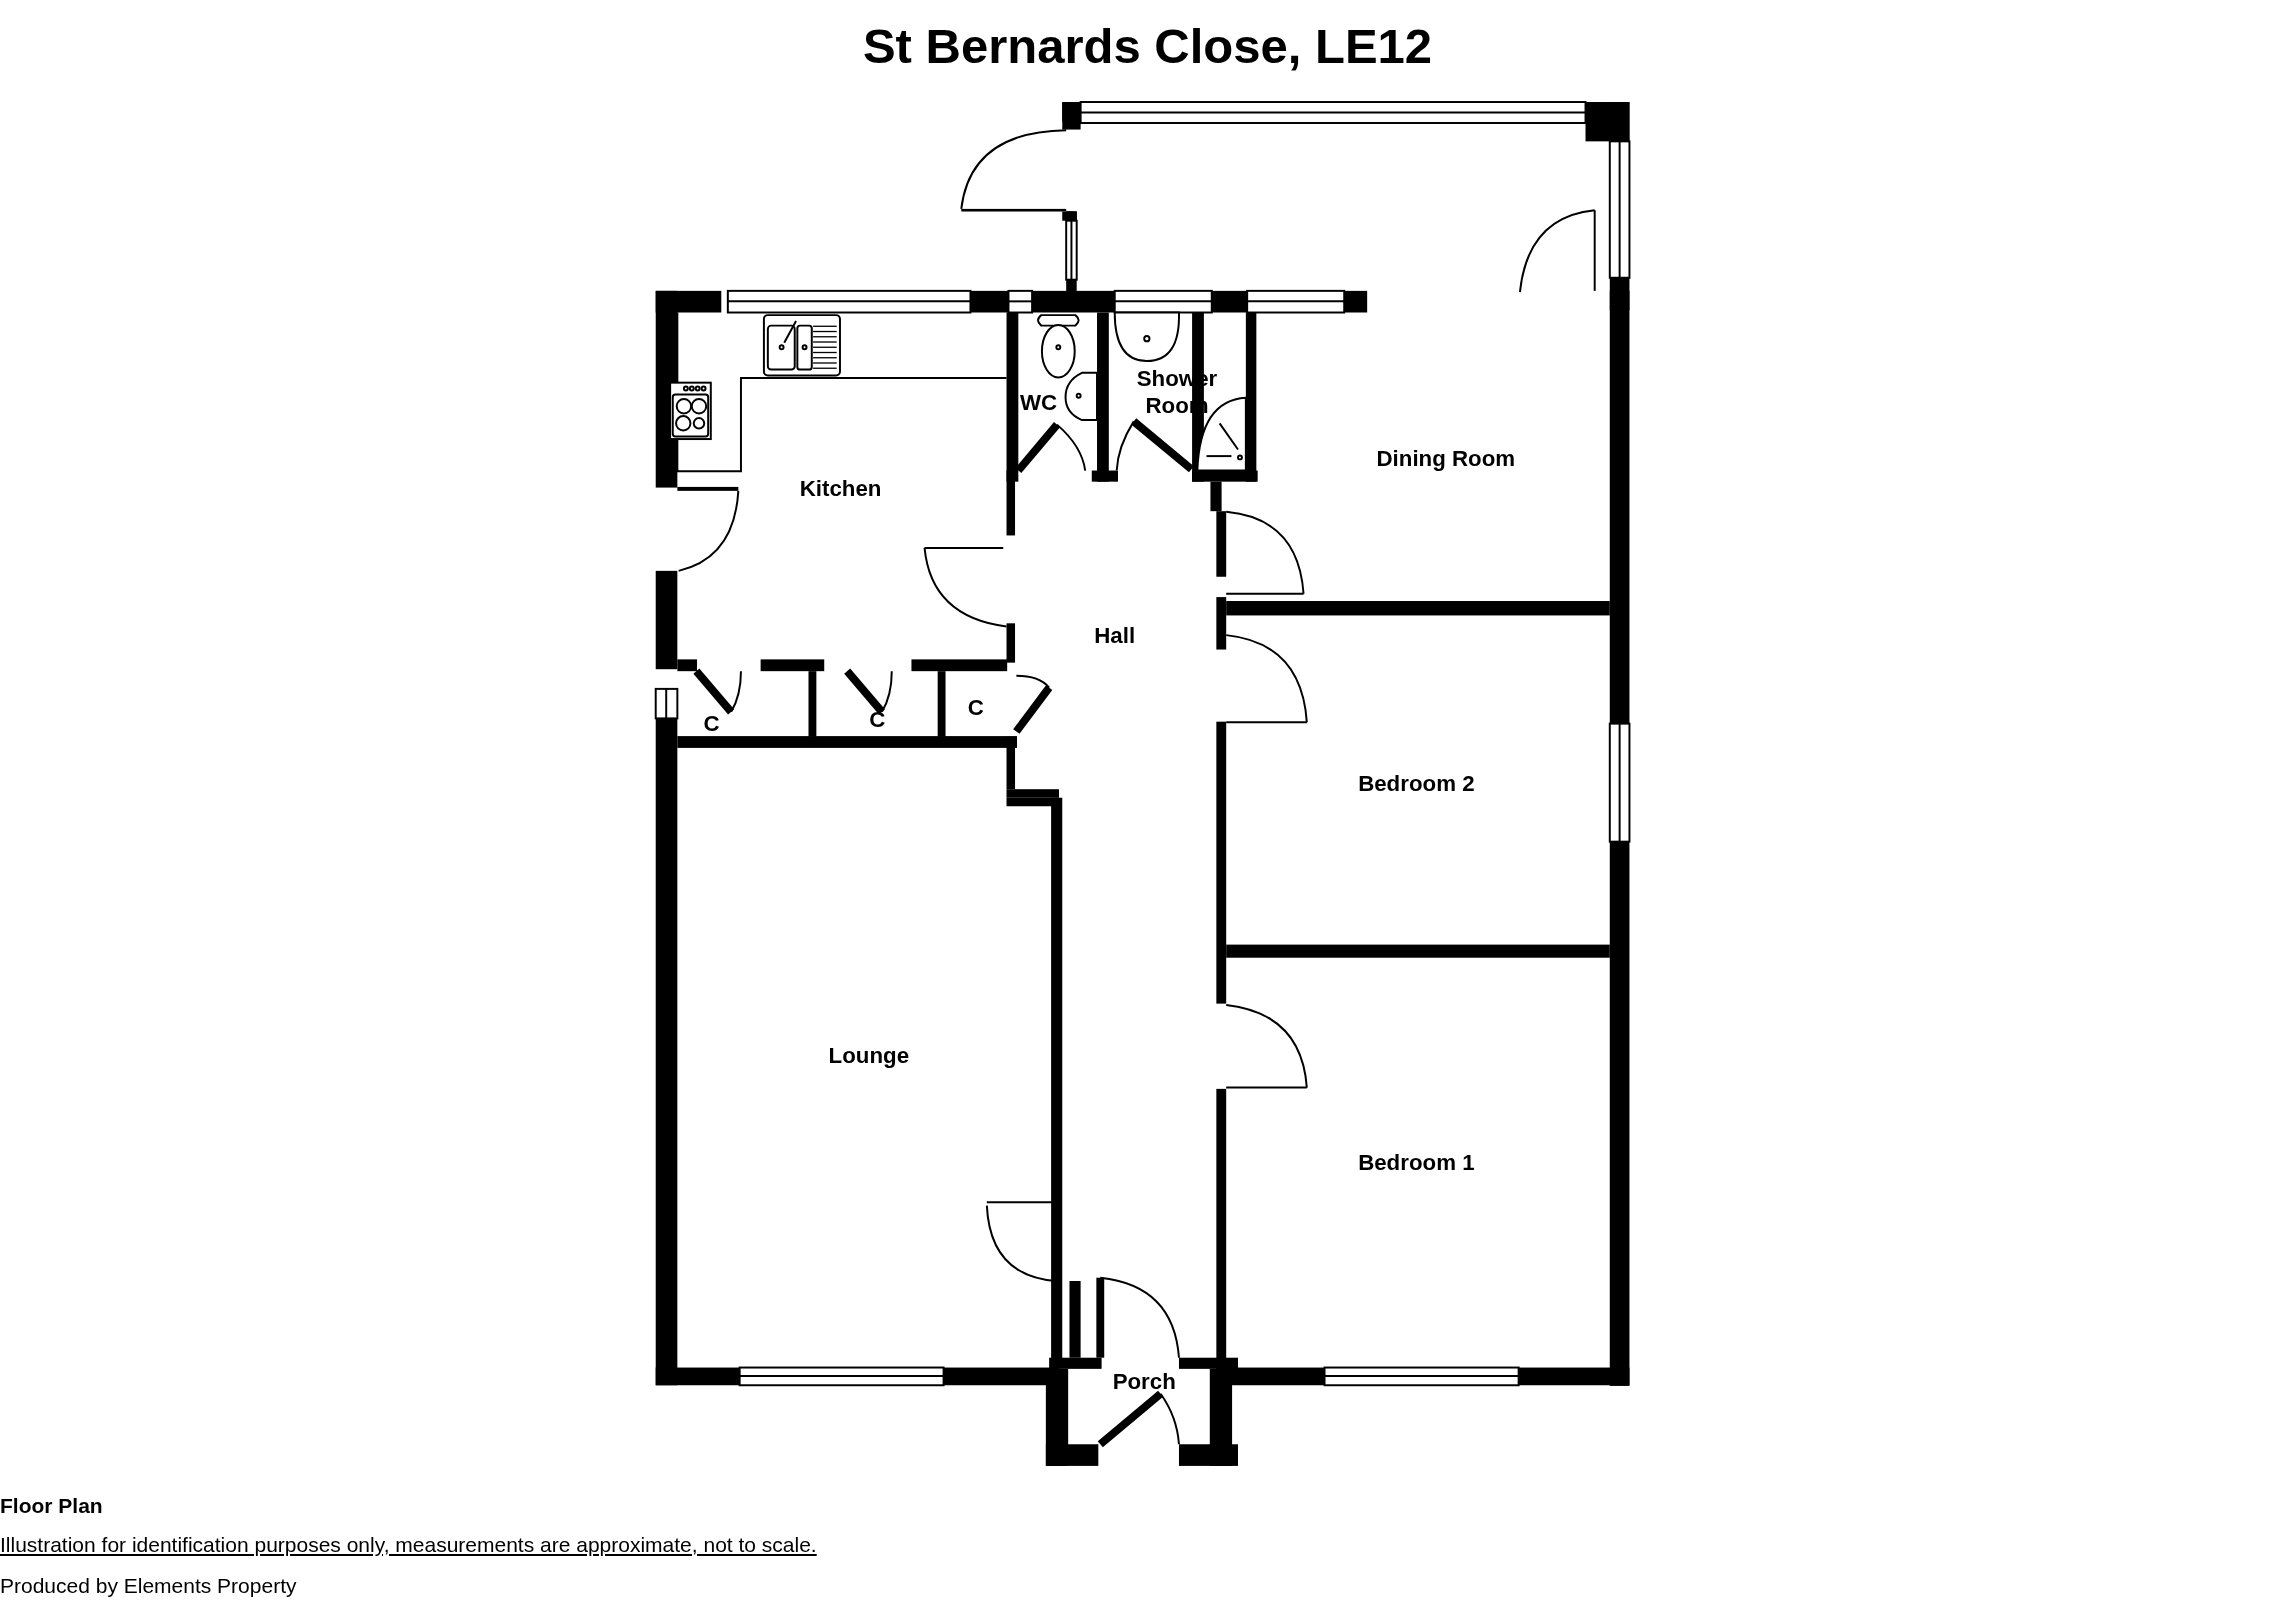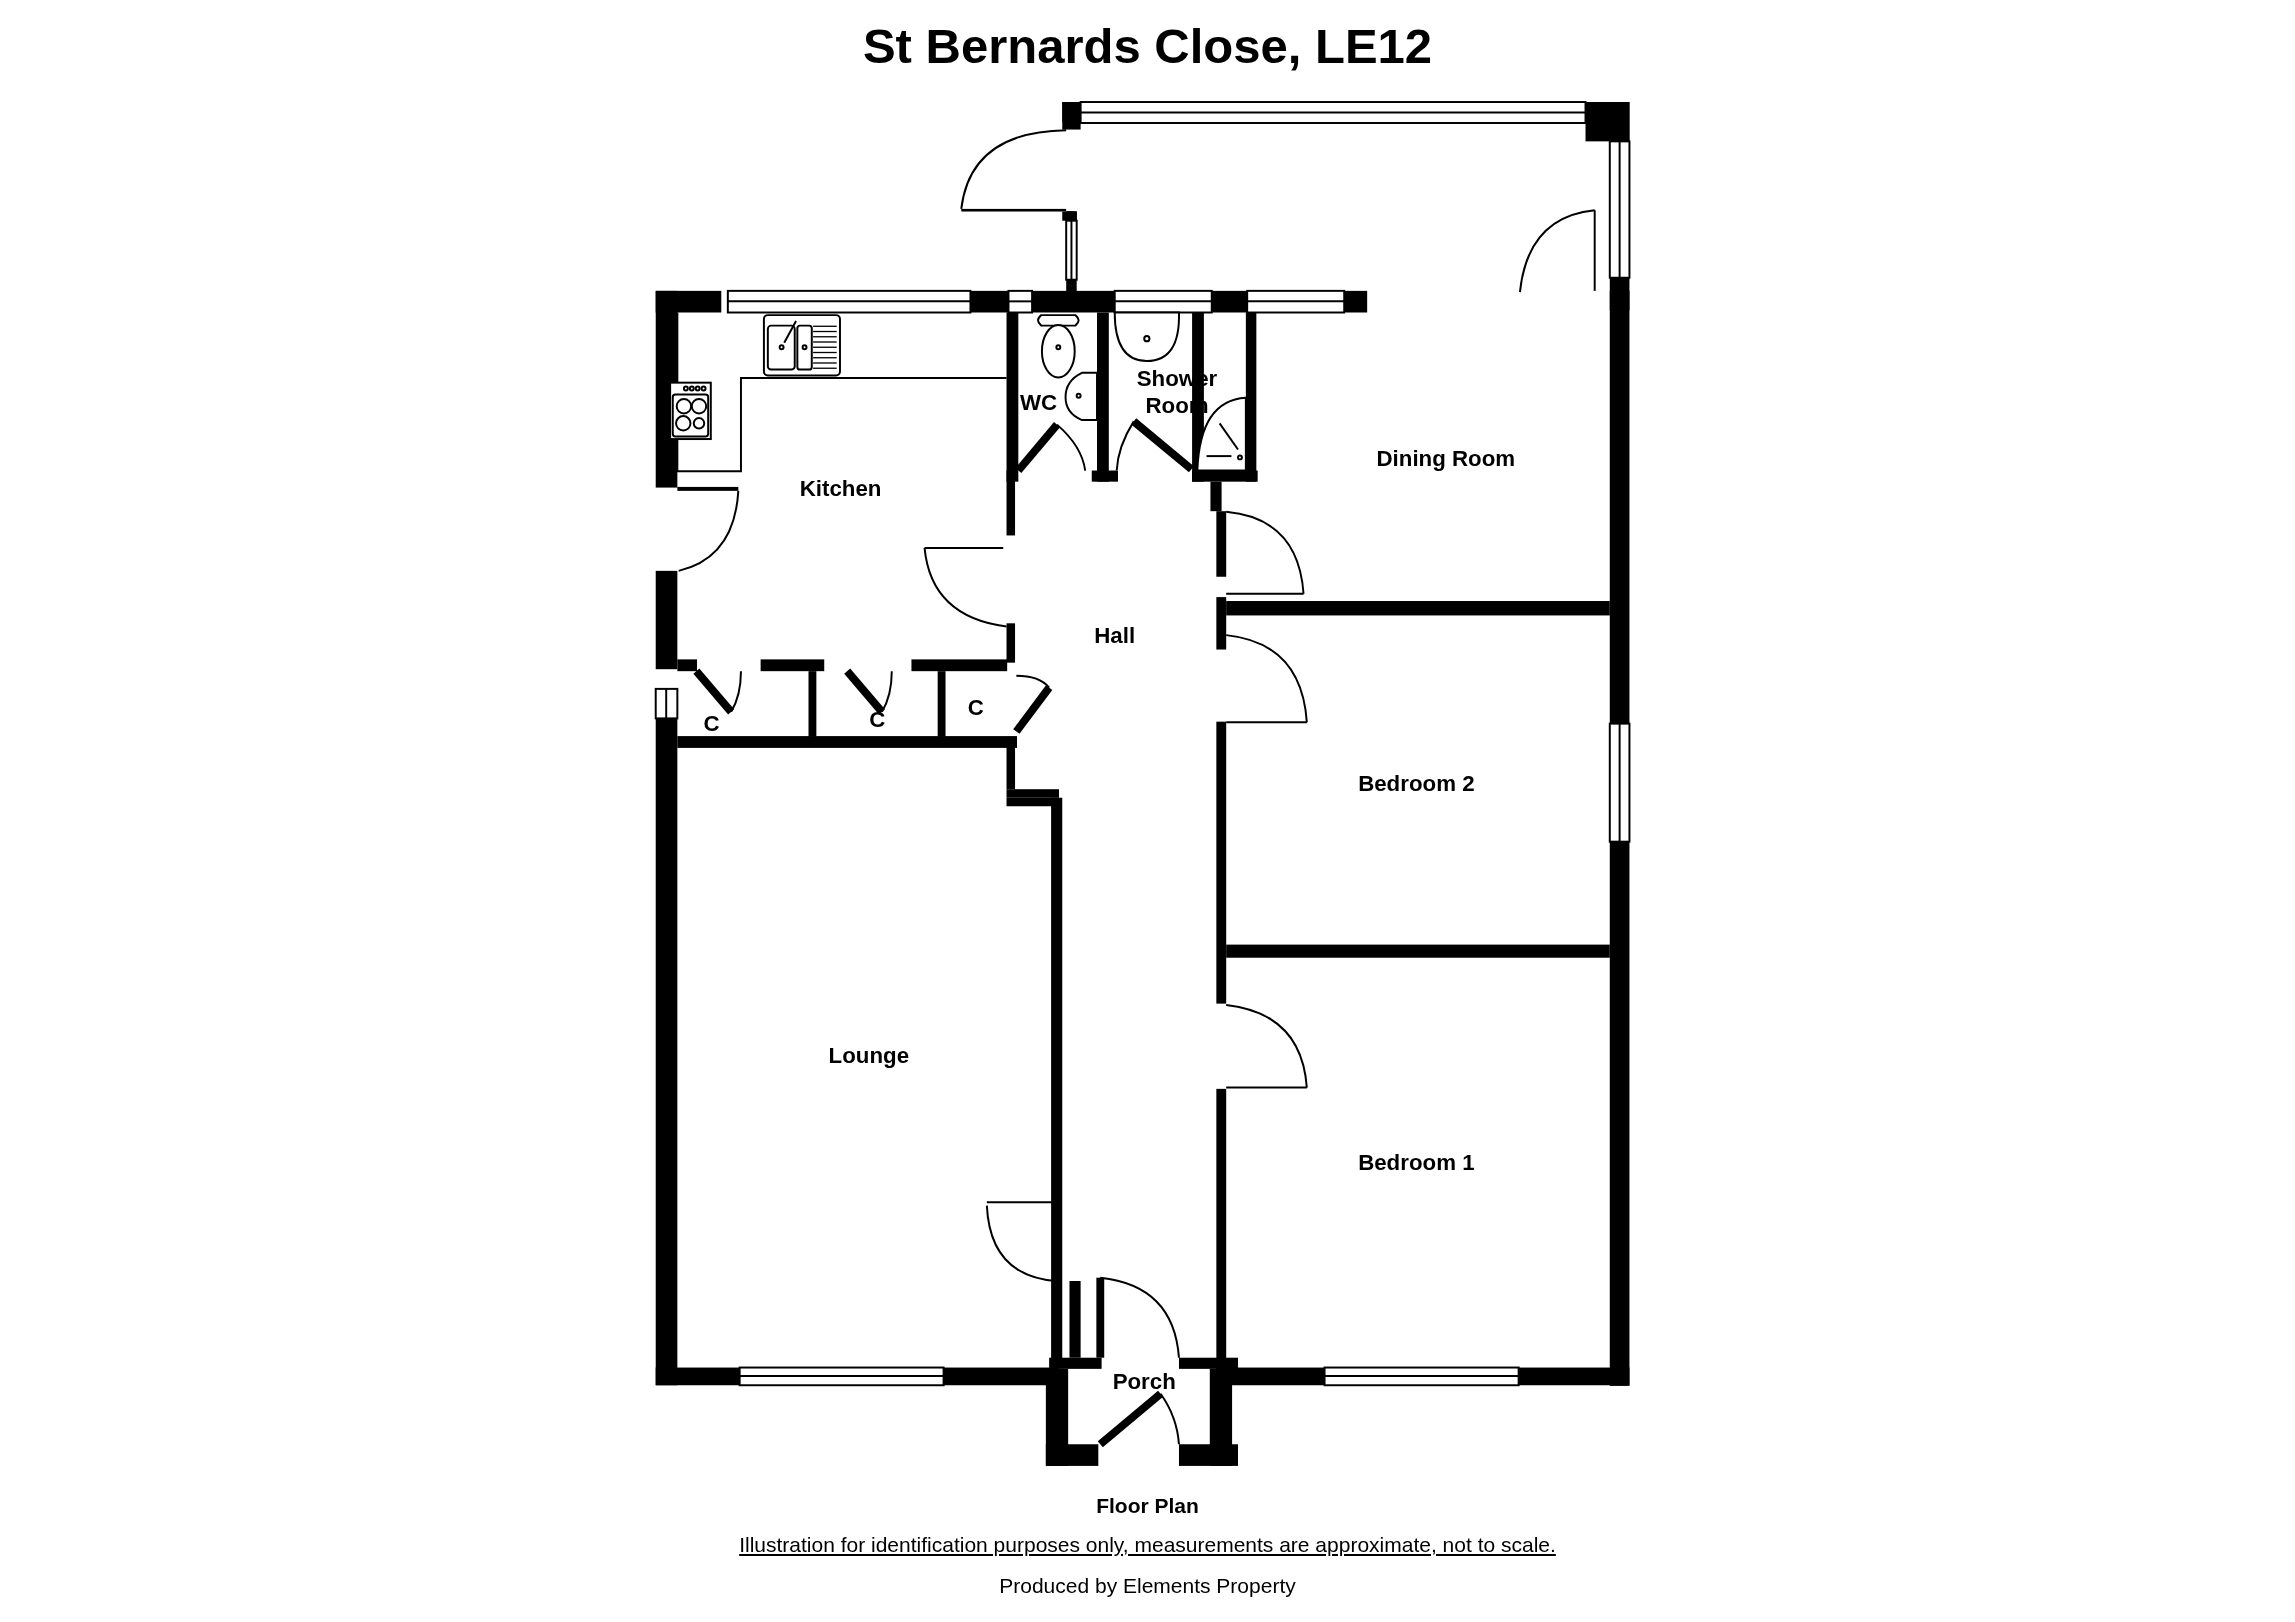--- a/index.html
+++ b/index.html
@@ -5,21 +5,21 @@
   html, body { margin:0; padding:0; background:#ffffff; }
   body { width:2295px; height:1623px; position:relative; overflow:hidden; font-family:"Liberation Sans", sans-serif; color:#000; }
   .title { position:absolute; left:0; width:2295px; top:18.4px; text-align:center; font-size:49px; font-weight:bold; letter-spacing:0px; }
   svg.plan { position:absolute; left:0; top:0; }
   .wall { fill:#000; }
   .win { fill:#fff; stroke:#000; stroke-width:3; }
   .thin { fill:none; stroke:#000; stroke-width:3; }
   .leaf { stroke:#000; stroke-width:12; fill:none; }
   .fix { fill:#fff; stroke:#000; stroke-width:3; }
   .label { font-family:"Liberation Sans", sans-serif; font-weight:bold; font-size:34px; fill:#000; text-anchor:middle; }
-  .footer { position:absolute; left:0; width:2295px; text-align:center; }
+  .footer { position:absolute; left:0; width:2295px; }
   .footer-title { top:1494px; font-size:21px; font-weight:bold; }
   .footer-disclaimer { top:1533px; font-size:21px;text-decoration:underline; }
   .footer-credit { top:1574px; font-size:21px; }
 </style>
 </head>
 <body>
 
 <div class="title">St Bernards Close, LE12</div>
 
 <svg class="plan" width="2295" height="1623" viewBox="0 0 3500 2474" xmlns="http://www.w3.org/2000/svg">

